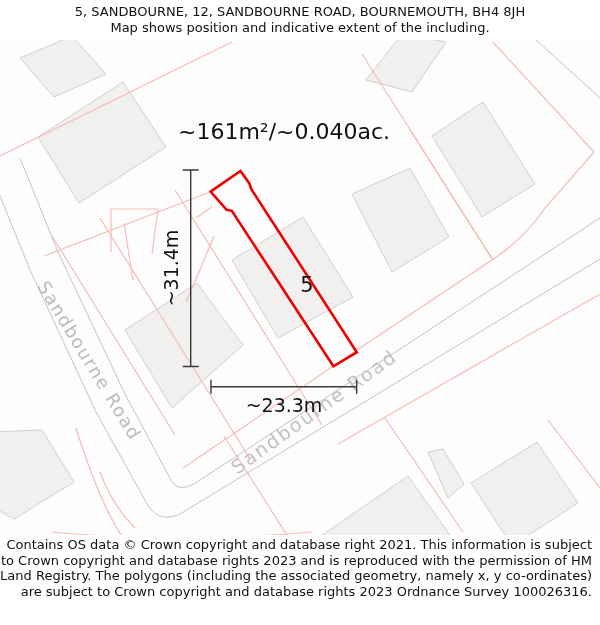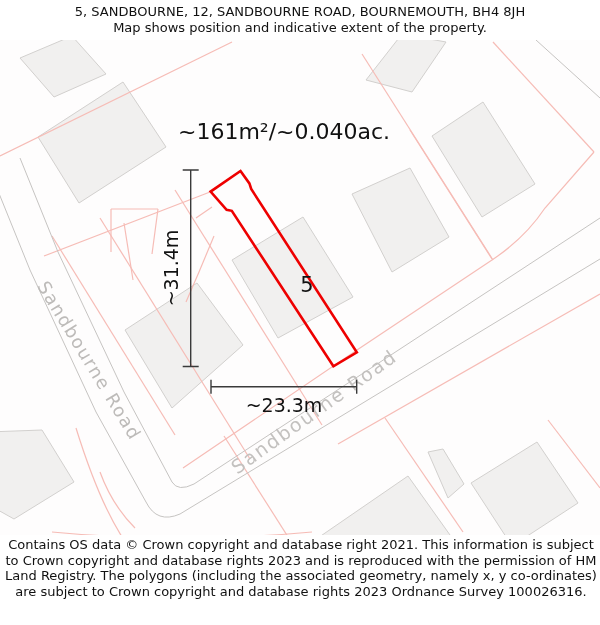--- a/index.html
+++ b/index.html
@@ -27,31 +27,30 @@
   .parcel{fill:none;stroke:#f6bcb6;stroke-width:1.2;}
   .prop{fill:none;stroke:#ee0000;stroke-width:2.6;stroke-linejoin:miter;}
   .dim{fill:none;stroke:#3a3a3a;stroke-width:1.4;}
   .lbl-area{font-size:22px;fill:#111;}
   .lbl-dim{font-size:19px;fill:#111;}
   .lbl-plot{font-size:21px;fill:#111;}
   .lbl-road{font-size:18px;fill:#bdbbb9;letter-spacing:1.5px;}
   .lbl-road2{font-size:19px;fill:#c3c1bf;letter-spacing:2px;}
   .footer{
     position:absolute;top:537px;left:0;width:592px;
-    padding-left:5px;
     font-size:13px;line-height:15.5px;color:#111;
-    text-align:center;
+    text-align:right;
   }
 </style>
 </head>
 <body>
 
 <div class="header">
   <div class="line1">5, SANDBOURNE, 12, SANDBOURNE ROAD, BOURNEMOUTH, BH4 8JH</div>
-  <div class="line2">Map shows position and indicative extent of the property.</div>
+  <div class="line2">Map shows position and indicative extent of the including.</div>
 </div>
 
 <div class="map-wrap">
 <svg width="600" height="495" viewBox="0 0 600 495">
 
   <g>
     <polygon class="building" points="20,18 72,-4 106,34 54,57"></polygon>
     <polygon class="building" points="38,97 123,42 166,107 79,163"></polygon>
     <polygon class="building" points="125,290 197,243 243,305 172,368"></polygon>
     <polygon class="building" points="232,220 303,177 353,257 278,298"></polygon>

